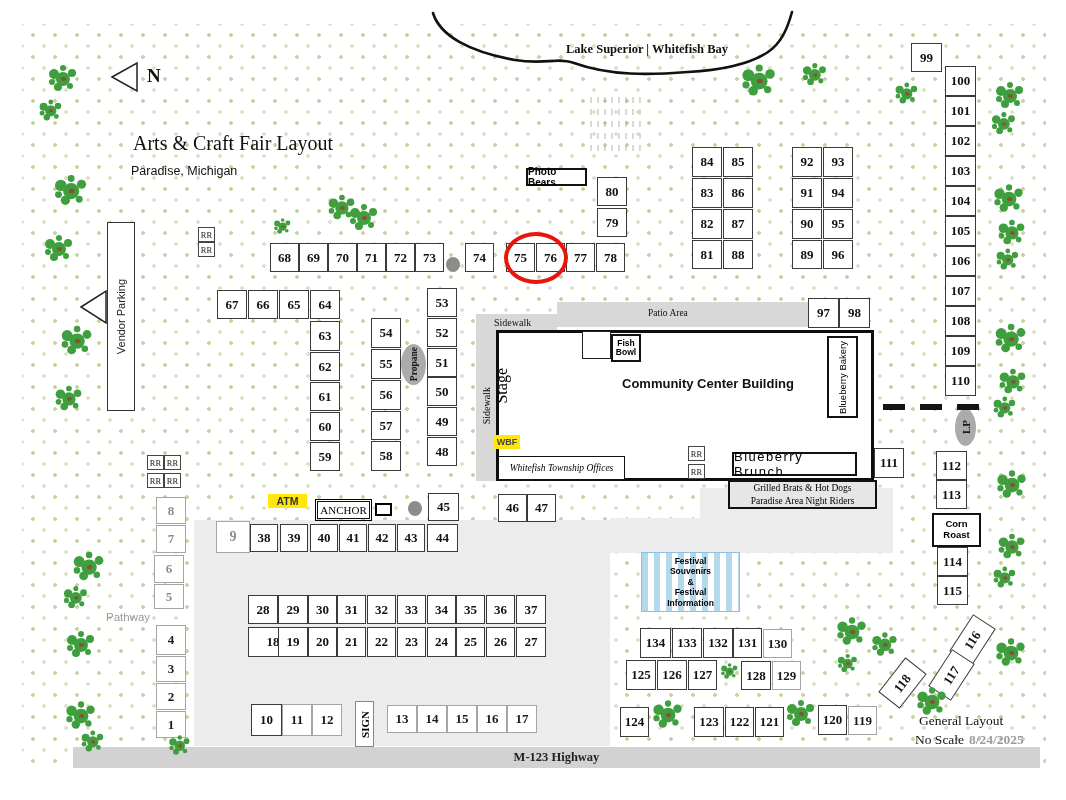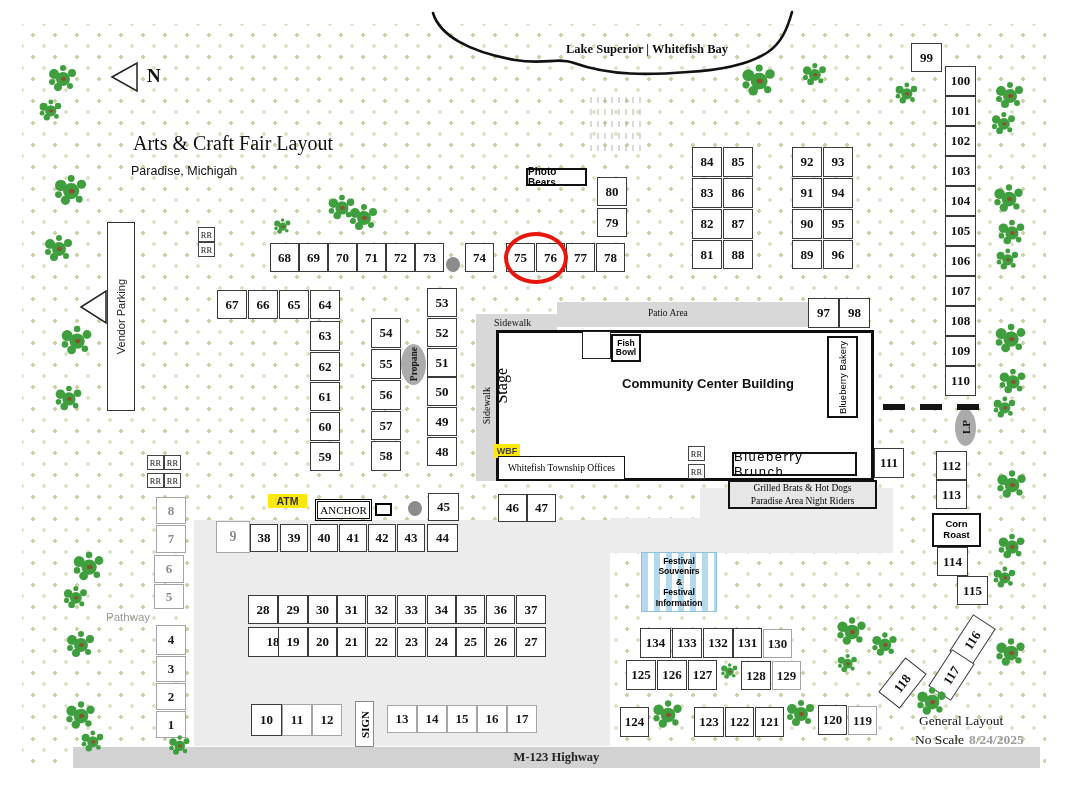--- a/index.html
+++ b/index.html
@@ -91,39 +91,39 @@
   <div class="abs" style="left:496px;top:330px;width:378px;height:151px;border:3px solid #0d0d0d;background:#fff;box-sizing:border-box;"></div>
   <div class="lbl sans" style="left:622px;top:376px;font-size:13px;font-weight:700;">Community Center Building</div>
   <div class="abs" style="left:492px;top:352px;width:20px;height:68px;display:flex;align-items:center;justify-content:center;">
     <span class="vtxt serif" style="font-size:16px;">Stage</span>
   </div>
   <div class="abs" style="left:582px;top:331px;width:29px;height:28px;border:1.5px solid #222;background:#fff;box-sizing:border-box;"></div>
   <div class="abs boxed" style="left:611px;top:334px;width:30px;height:28px;border-width:2px;flex-direction:column;line-height:1.05;">
     <span class="sans" style="font-size:8.5px;font-weight:700;">Fish</span>
     <span class="sans" style="font-size:8.5px;font-weight:700;">Bowl</span>
   </div>
-  <div class="abs yellow" style="left:494px;top:435px;width:26px;height:14px;display:flex;align-items:center;justify-content:center;margin-top:9px;">
+  <div class="abs yellow" style="left:494px;top:435px;width:26px;height:14px;display:flex;align-items:center;justify-content:center;">
     <span class="sans" style="font-size:9px;font-weight:700;color:#444;">WBF</span>
   </div>
   <div class="abs boxed" style="left:498px;top:456px;width:127px;height:24px;border-width:1.5px;">
-    <span class="serif" style="font-size:9.5px;">Whitefish Township Offices</span>
+    <span class="serif" style="font-size:9.5px;font-style:italic;">Whitefish Township Offices</span>
   </div>
   <div class="abs boxed" style="left:827px;top:336px;width:31px;height:82px;border-width:2px;">
     <span class="vtxt sans" style="font-size:9.5px;">Blueberry Bakery</span>
   </div>
   <div class="abs boxed" style="left:732px;top:452px;width:125px;height:24px;border-width:2.5px;">
     <span class="sans" style="font-size:13px;letter-spacing:1.5px;">Blueberry Brunch</span>
   </div>
 
   <div class="abs boxed" style="left:728px;top:480px;width:149px;height:29px;border-width:2px;background:#e6e6e6;flex-direction:column;line-height:1.3;">
     <span class="serif" style="font-size:9.5px;">Grilled Brats &amp; Hot Dogs</span>
     <span class="serif" style="font-size:9.5px;">Paradise Area Night Riders</span>
   </div>
 
-  <div class="abs stripes" style="left:641px;top:552px;width:76px;height:60px;box-sizing:border-box;
+  <div class="abs stripes" style="left:641px;top:552px;width:99px;height:60px;box-sizing:border-box;
               display:flex;flex-direction:column;align-items:center;justify-content:center;line-height:1.22;">
     <span class="sans" style="font-size:8.5px;font-weight:700;">Festival</span>
     <span class="sans" style="font-size:8.5px;font-weight:700;">Souvenirs</span>
     <span class="sans" style="font-size:8.5px;font-weight:700;">&amp;</span>
     <span class="sans" style="font-size:8.5px;font-weight:700;">Festival</span>
     <span class="sans" style="font-size:8.5px;font-weight:700;">Information</span>
   </div>
 
   <div class="abs boxed" style="left:526px;top:168px;width:61px;height:18px;border-width:2px;">
     <span class="sans" style="font-size:10px;font-weight:700;">Photo Bears</span>
@@ -270,21 +270,21 @@
       <div class="booth lb" style="left: 312px; top: 704px; width: 30px; height: 32px;">12</div>
       <div class="booth lb" style="left: 387px; top: 705px; width: 30px; height: 28px;">13</div>
       <div class="booth lb" style="left: 417px; top: 705px; width: 30px; height: 28px;">14</div>
       <div class="booth lb" style="left: 447px; top: 705px; width: 30px; height: 28px;">15</div>
       <div class="booth lb" style="left: 477px; top: 705px; width: 30px; height: 28px;">16</div>
       <div class="booth lb" style="left: 507px; top: 705px; width: 30px; height: 28px;">17</div>
       <div class="booth" style="left: 874px; top: 448px; width: 30px; height: 30px;">111</div>
       <div class="booth" style="left: 936px; top: 451px; width: 31px; height: 29px;">112</div>
       <div class="booth" style="left: 936px; top: 480px; width: 31px; height: 29px;">113</div>
       <div class="booth" style="left: 937px; top: 547px; width: 31px; height: 29px;">114</div>
-      <div class="booth" style="left: 937px; top: 576px; width: 31px; height: 29px; margin-left: 20px;">115</div>
+      <div class="booth" style="left: 937px; top: 576px; width: 31px; height: 29px;">115</div>
       <div class="booth" style="left: 640px; top: 628px; width: 31px; height: 30px;">134</div>
       <div class="booth" style="left: 672px; top: 628px; width: 30px; height: 30px;">133</div>
       <div class="booth" style="left: 703px; top: 628px; width: 30px; height: 30px;">132</div>
       <div class="booth" style="left: 733px; top: 628px; width: 29px; height: 30px;">131</div>
       <div class="booth lb" style="left: 763px; top: 629px; width: 29px; height: 29px;">130</div>
       <div class="booth" style="left: 626px; top: 660px; width: 30px; height: 30px;">125</div>
       <div class="booth" style="left: 657px; top: 660px; width: 30px; height: 30px;">126</div>
       <div class="booth" style="left: 688px; top: 660px; width: 29px; height: 30px;">127</div>
       <div class="booth" style="left: 741px; top: 661px; width: 30px; height: 29px;">128</div>
       <div class="booth lb" style="left: 772px; top: 661px; width: 29px; height: 29px;">129</div>

